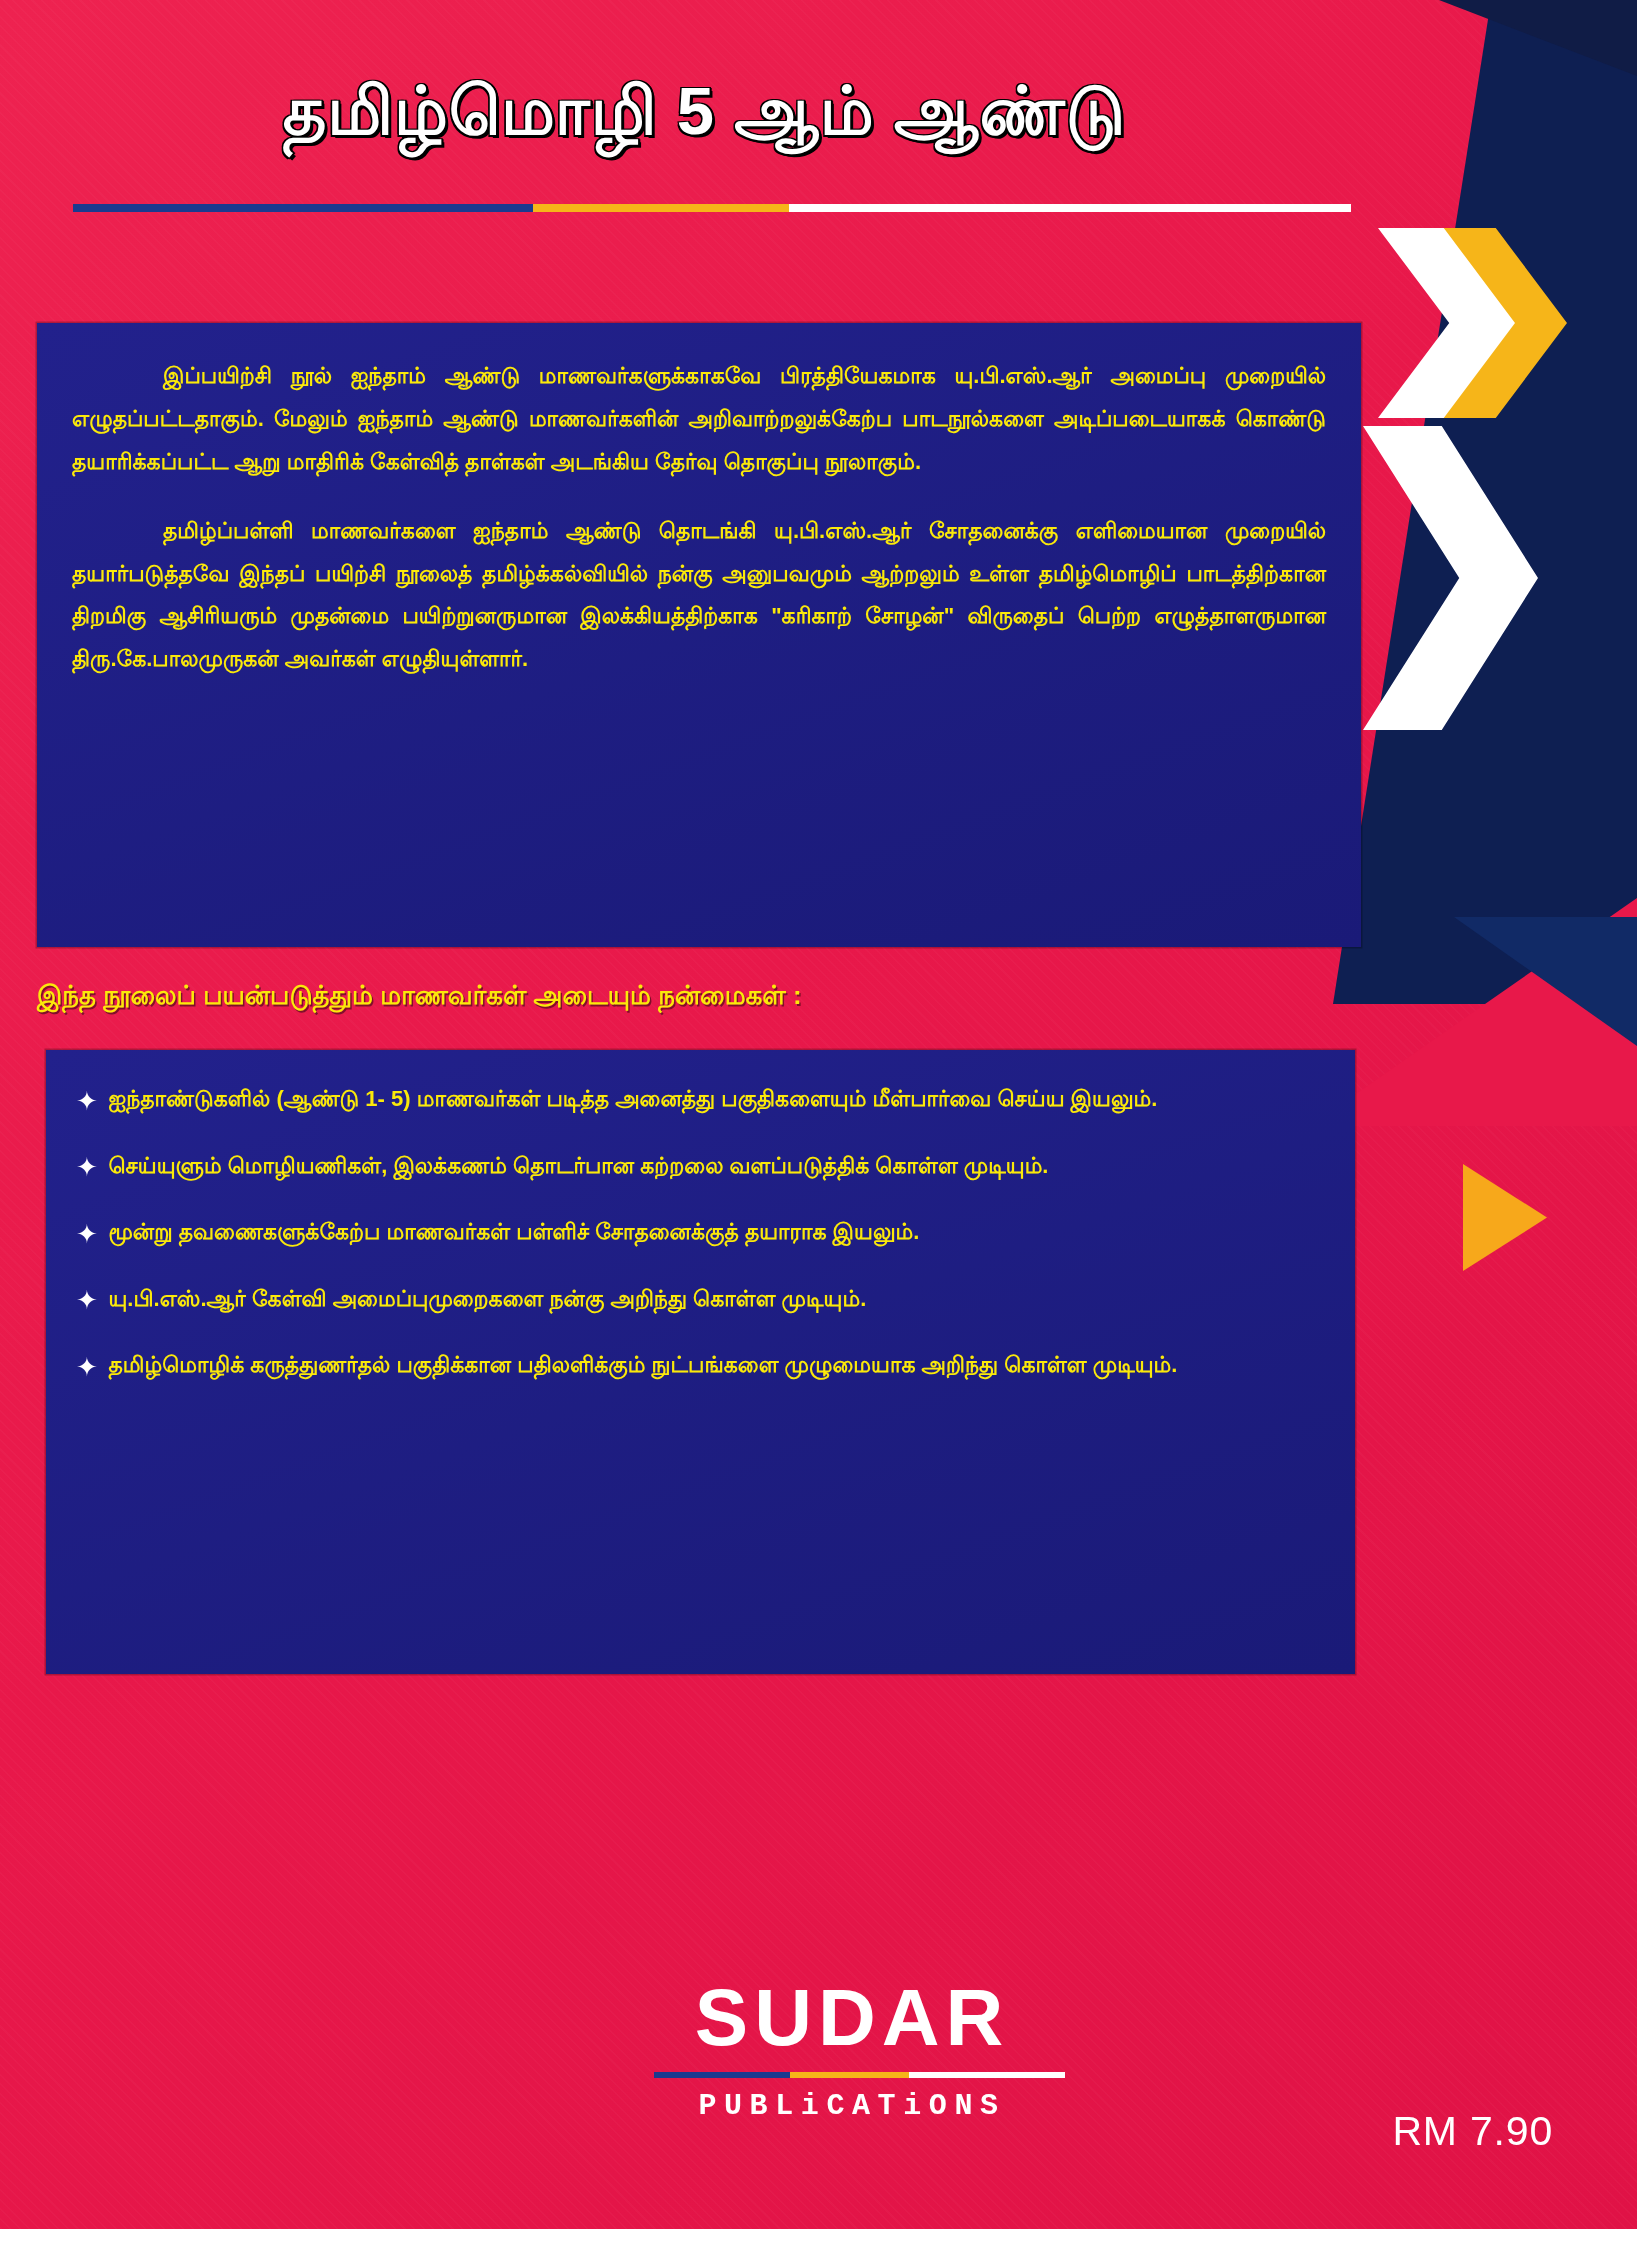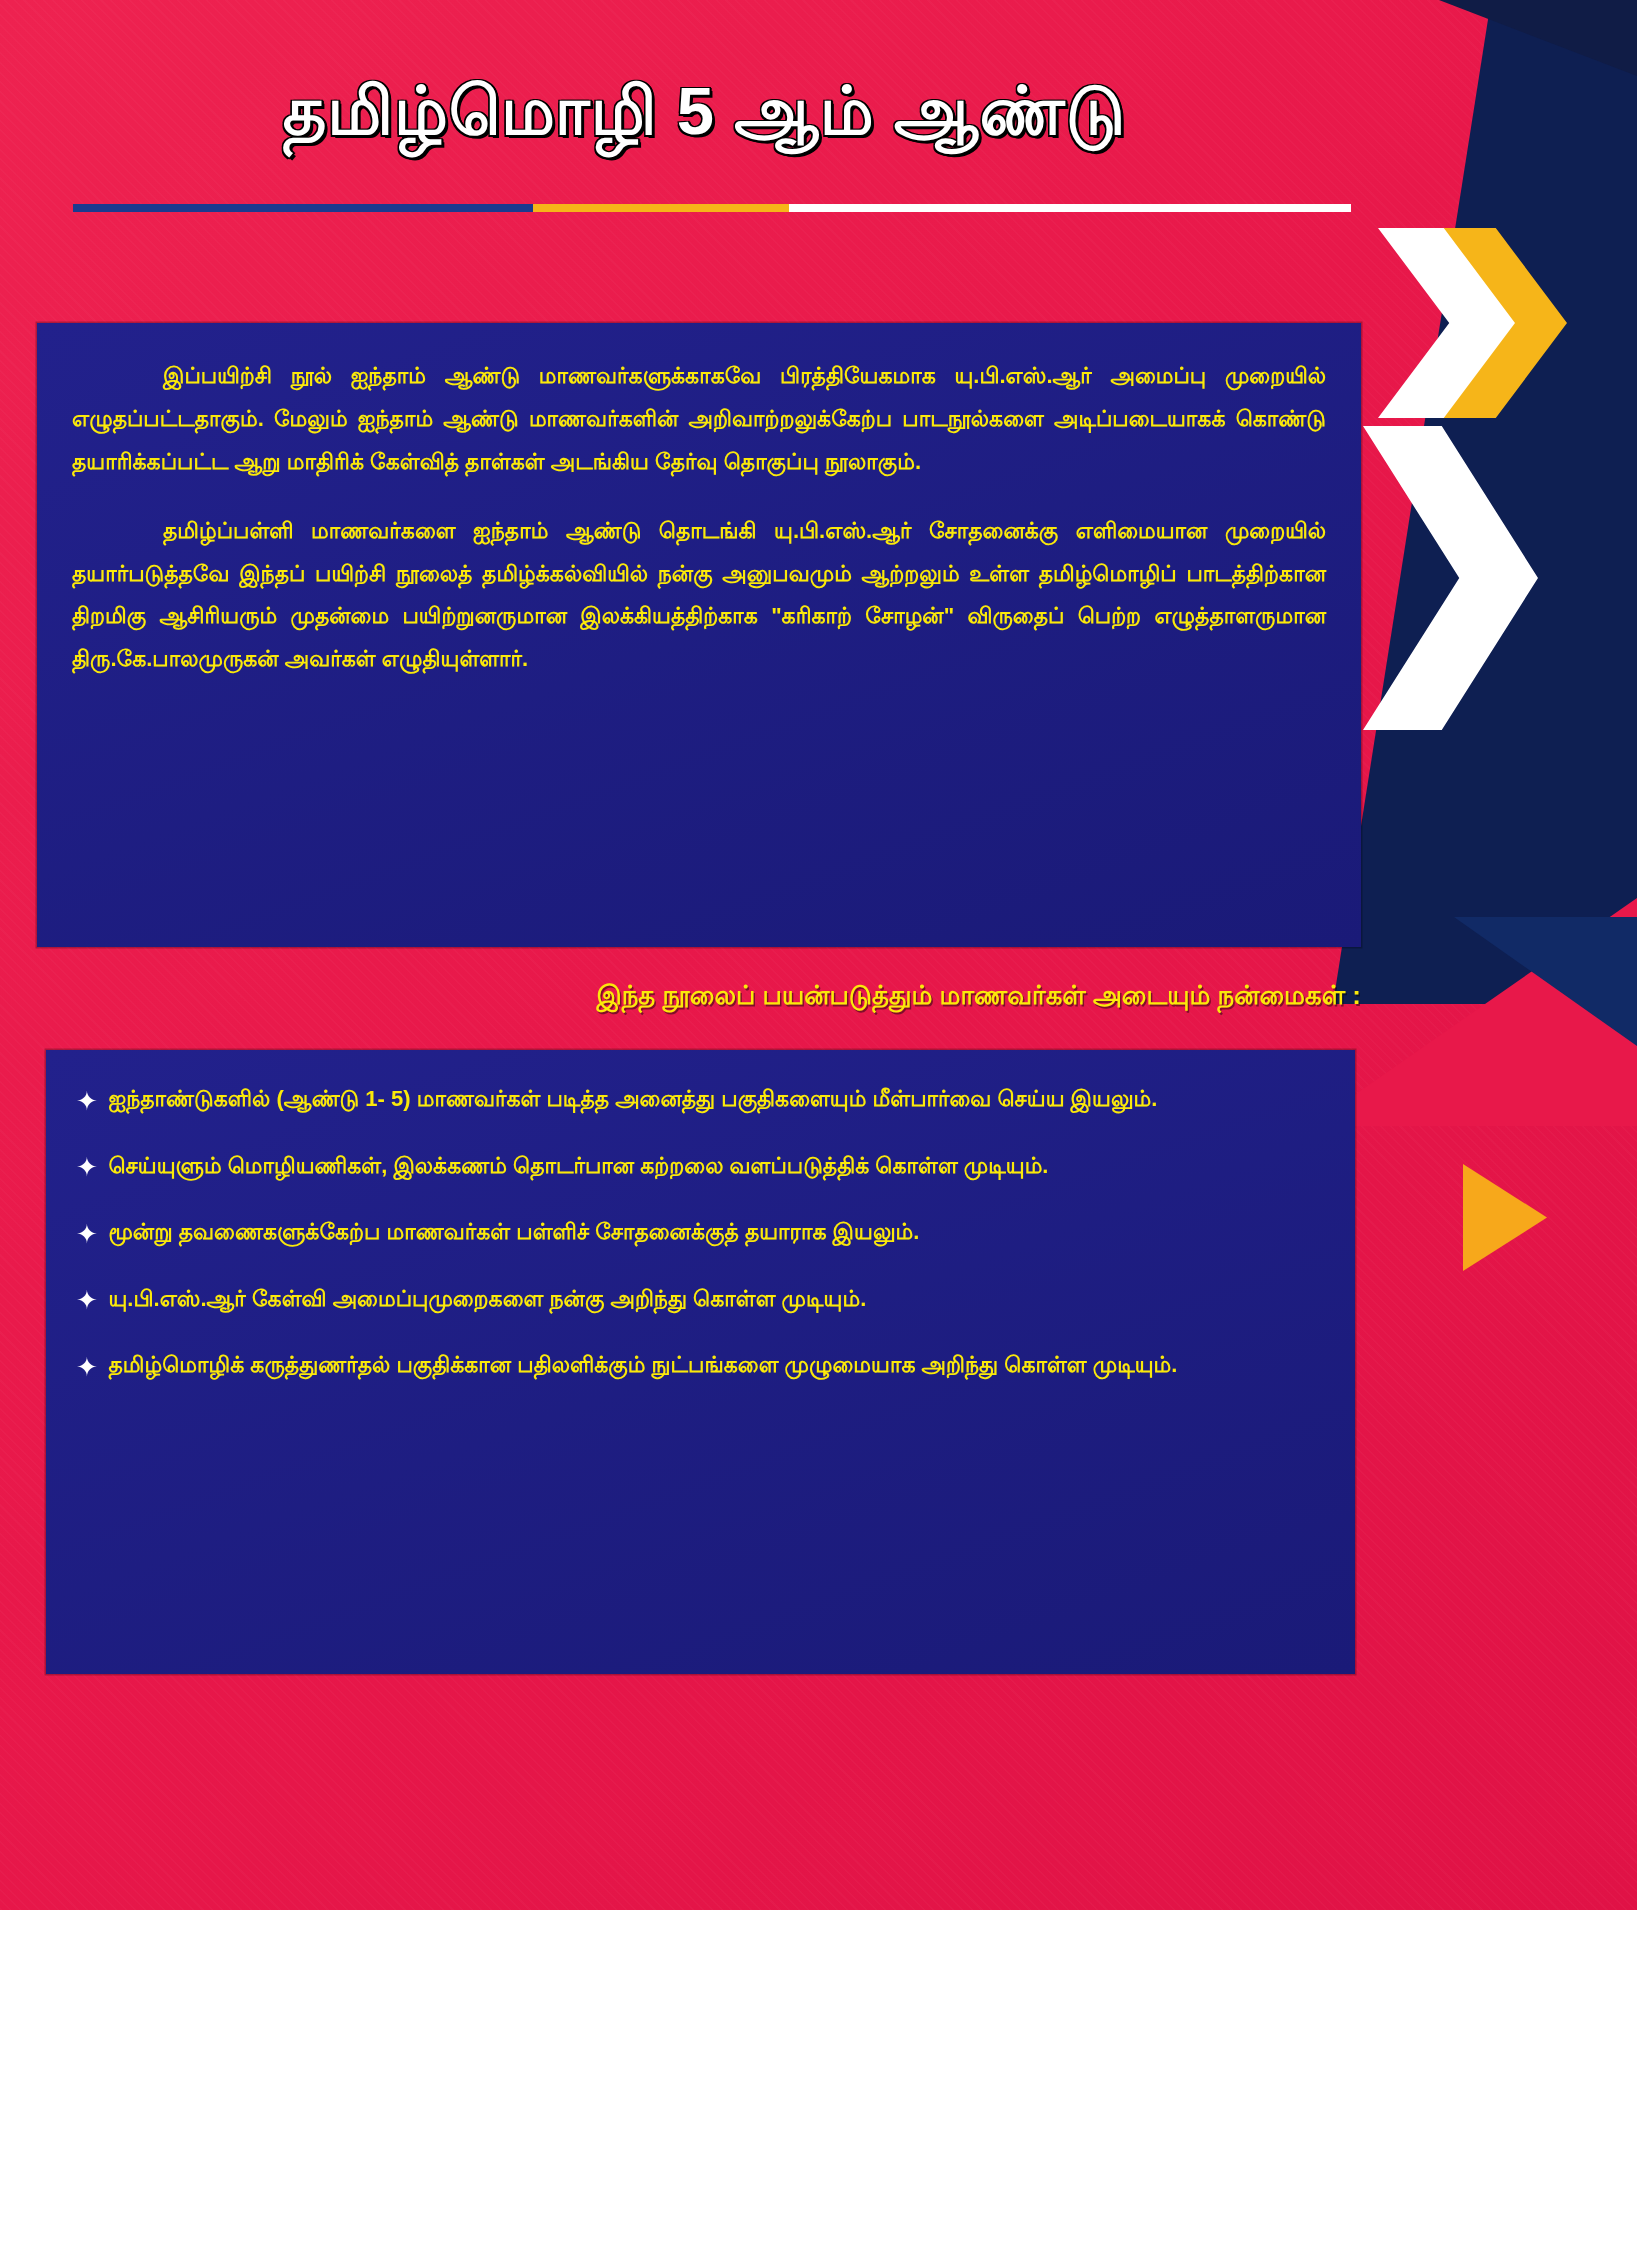--- a/index.html
+++ b/index.html
@@ -6,21 +6,21 @@
     margin: 0;
     padding: 0;
     background: #ffffff;
   }
   body {
     font-family: "Liberation Sans", sans-serif;
   }
   .page {
     position: relative;
     width: 1637px;
-    height: 1910px;
+    height: 2229px;
     overflow: hidden;
     background: #ec1c4a;
     background-image:
       repeating-linear-gradient(45deg, rgba(255,255,255,0.025) 0px, rgba(255,255,255,0.025) 1.5px, rgba(0,0,0,0.0) 1.5px, rgba(0,0,0,0.0) 6.8px),
       linear-gradient(135deg, #ee2250 0%, #e8184a 45%, #e01246 100%);
   }
   
   .corner-dark {
     position: absolute;
     top: 0;
@@ -151,21 +151,21 @@
     text-indent: 91px;
   }
   .para:last-child { margin-bottom: 0; }
 
   
   .benefits-heading {
     position: absolute;
     top: 980px;
     left: 37px;
     width: 1324px;
-    text-align: right;
+    text-align: left;
     color: #fbe90a;
     font-size: 26px;
     font-weight: bold;
     text-shadow: 1.5px 1.5px 0 rgba(0,0,0,0.45);
   }
 
   
   #benefits-panel {
     top: 1050px;
     left: 46px;

